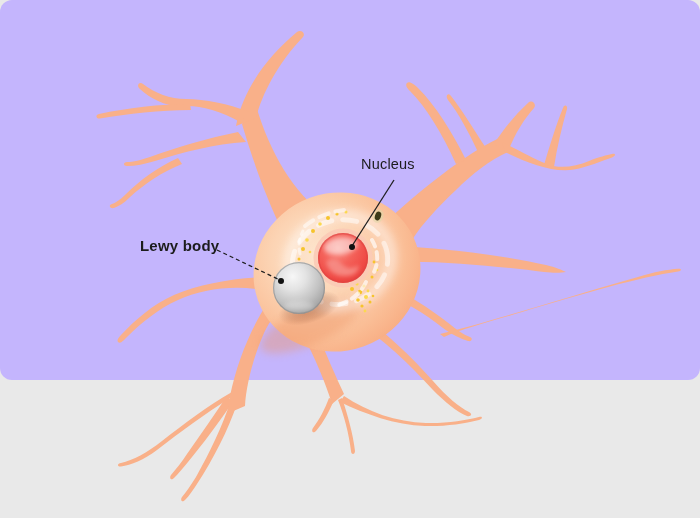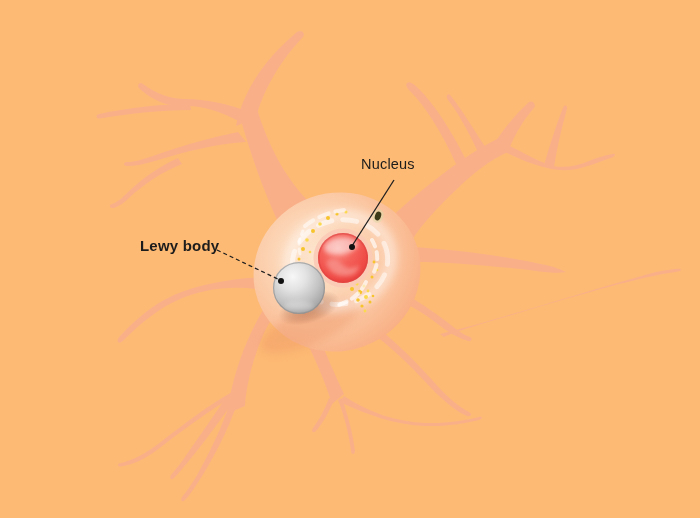--- a/index.html
+++ b/index.html
@@ -2,21 +2,21 @@
 <html><head>
 <meta charset="utf-8">
 <style>
   html,body{margin:0;padding:0;}
   body{
     width:700px;height:518px;overflow:hidden;
     background:#e9e9e9;
     font-family:"Liberation Sans","DejaVu Sans",sans-serif;
   }
   #stage{
-    position:relative;width:700px;height:518px;background:#fdba74;
+    position:relative;width:700px;height:380px;background:#c4b5fd;border-radius:12px;
   }
   #stage svg{position:absolute;left:0;top:0;}
   .diagram-label{
     position:absolute;color:#1c1c1c;white-space:nowrap;
     font-family:"Liberation Sans","DejaVu Sans",sans-serif;
   }
   #label-nucleus{left:361px;top:156px;font-size:14.5px;font-weight:400;letter-spacing:.2px;}
   #label-lewy{left:140px;top:237px;font-size:15px;font-weight:700;letter-spacing:.2px;text-align:right;}
 </style>
 </head>

